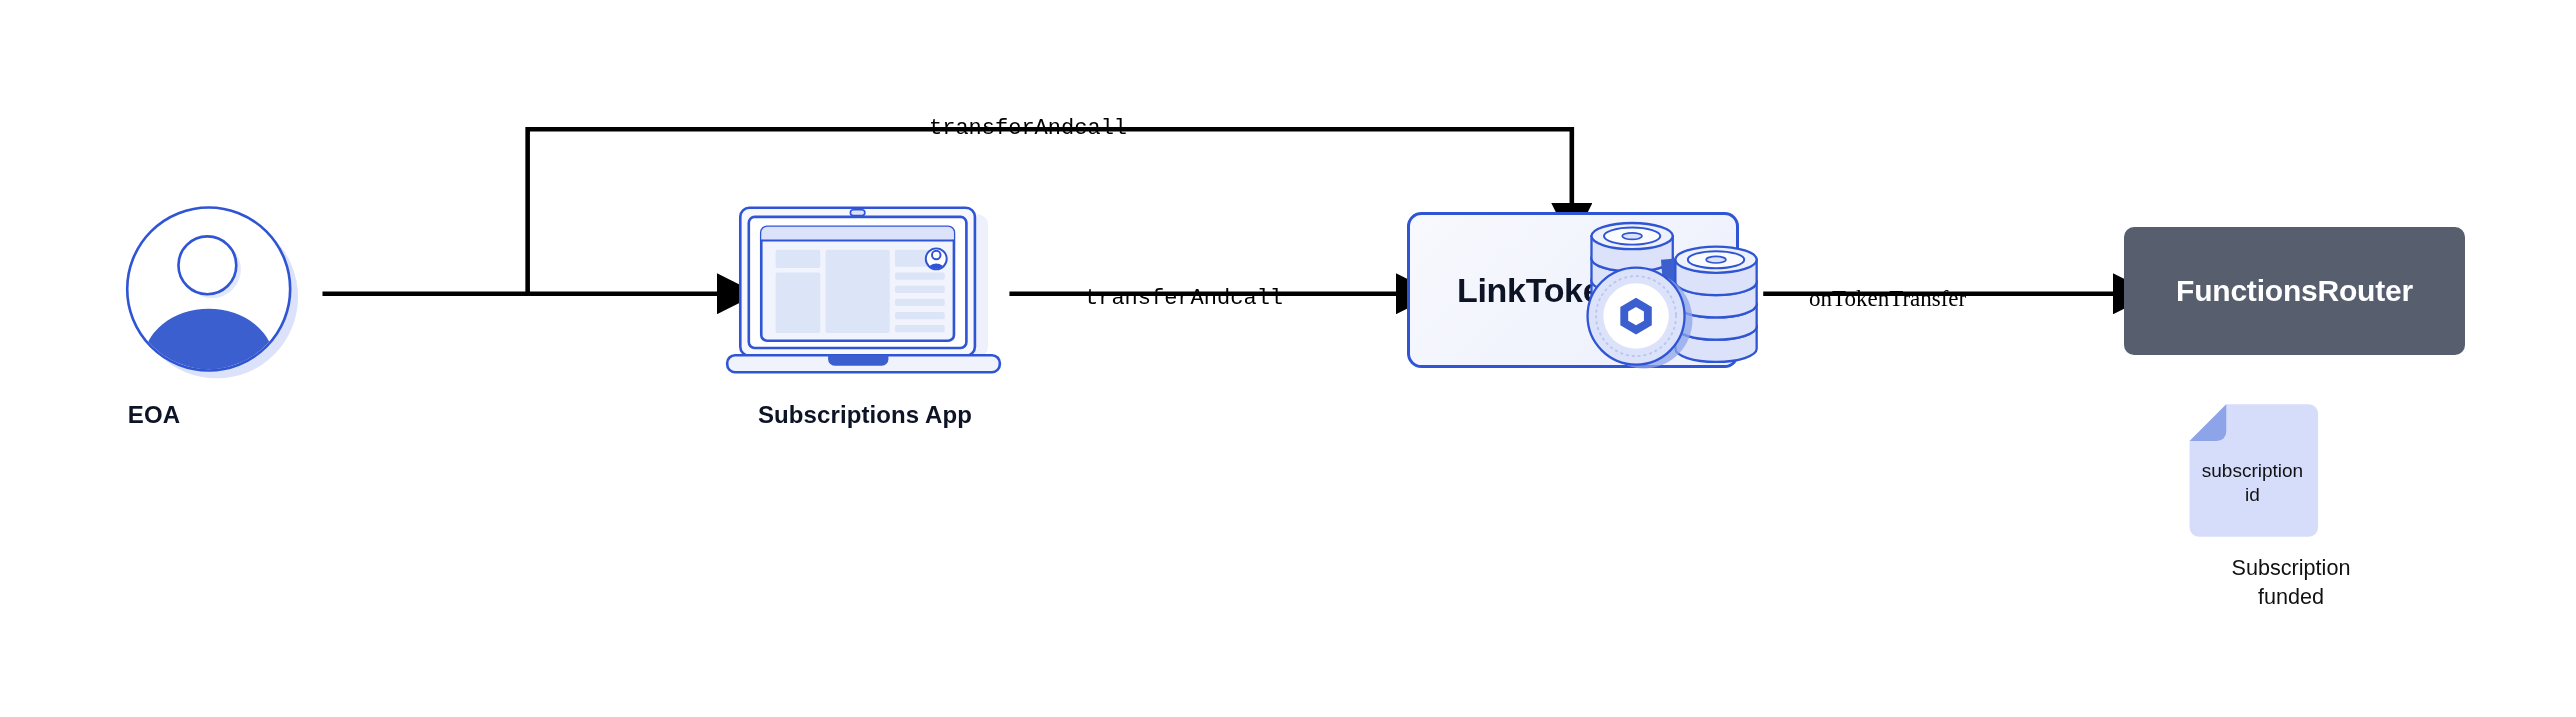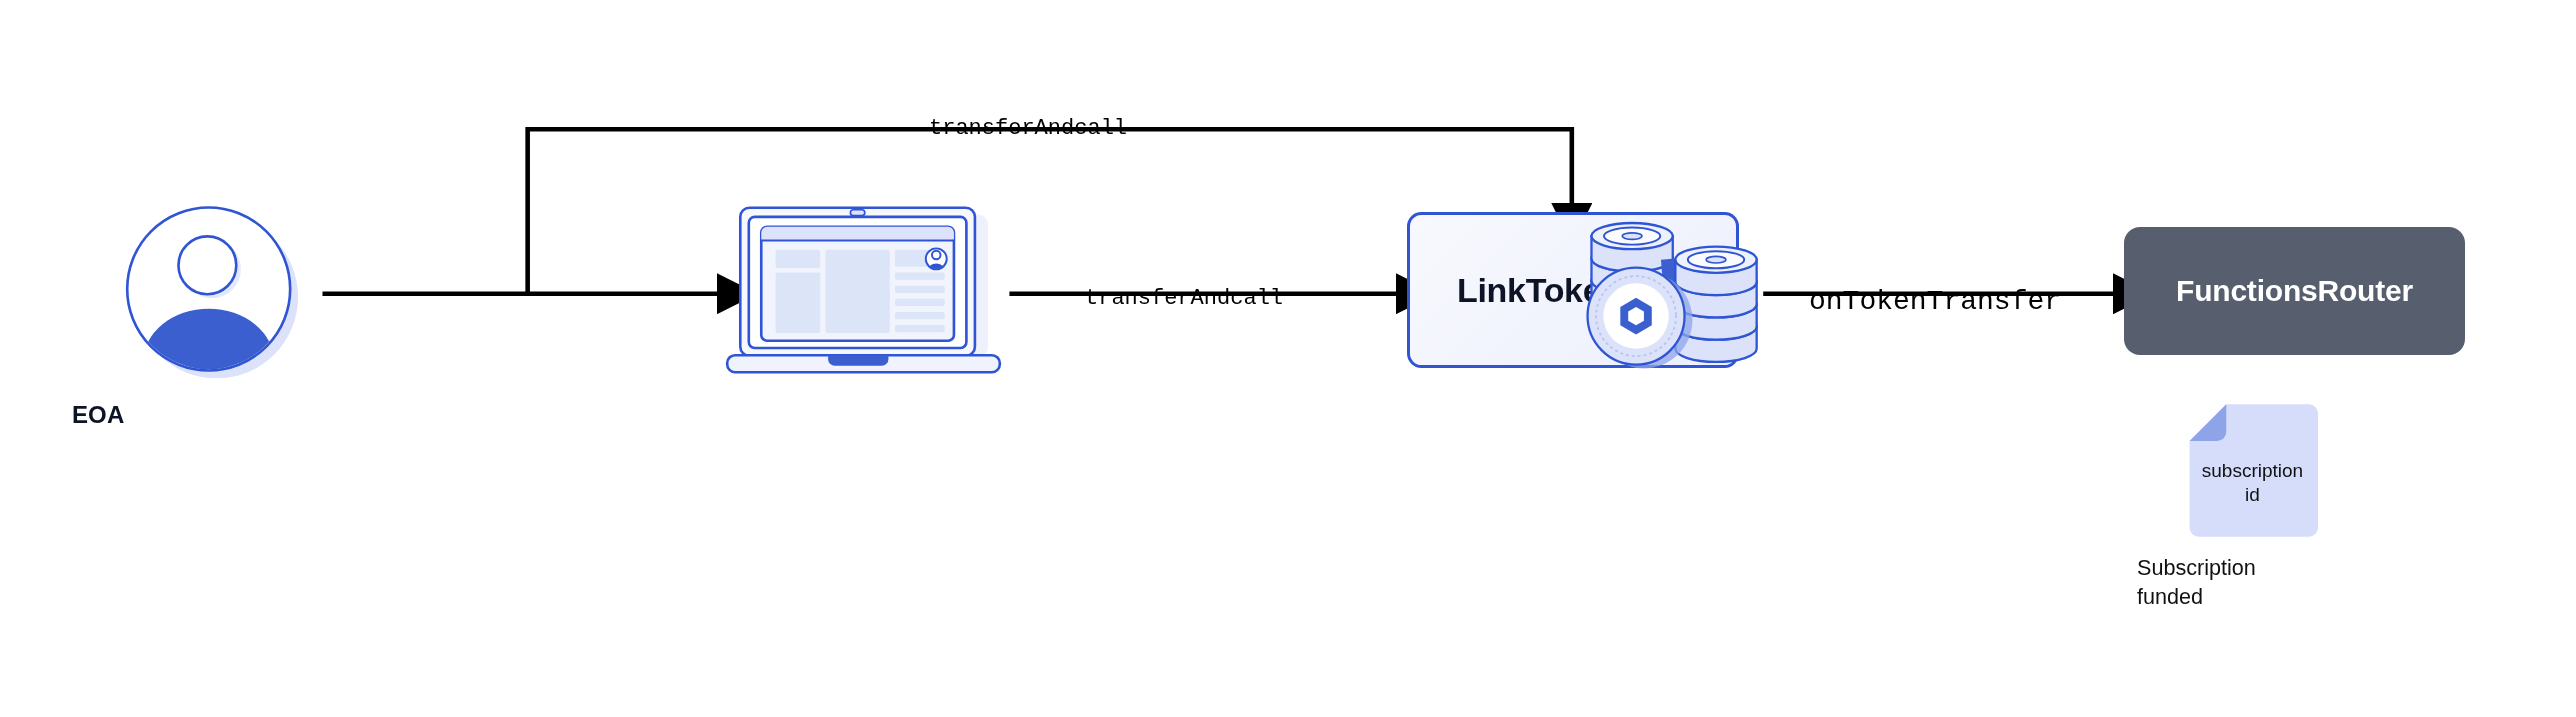--- a/index.html
+++ b/index.html
@@ -24,21 +24,21 @@
   }
 
   
   .node {
     position: absolute;
   }
 
   
   .node-caption {
     position: absolute;
-    text-align: left;
+    text-align: center;
     color: #0d1426;
     font-family: "Liberation Sans", sans-serif;
     font-weight: bold;
     white-space: pre;
   }
   .caption-eoa {
     left: 72px;
     top: 401px;
     width: 164px;
     font-size: 24px;
@@ -85,21 +85,21 @@
     white-space: nowrap;
   }
 
   .box-router {
     position: absolute;
     left: 2124px;
     top: 227px;
     width: 341px;
     height: 128px;
     box-sizing: border-box;
-    border-radius: 16px;
+    border-radius: 10px;
     background: #575e6e;
     display: flex;
     align-items: center;
     justify-content: center;
   }
   .box-router .box-title {
     font-size: 30px;
     font-weight: bold;
     color: #ffffff;
     letter-spacing: -0.2px;
@@ -122,22 +122,22 @@
     position: absolute;
     color: #000000;
     white-space: nowrap;
     margin-top: 40px;
   }
   .edge-label.mono {
     font-family: "Liberation Mono", monospace;
     font-size: 22px;
   }
   .edge-label.sans {
-    font-family: Liberation Mono, monospace;
-    font-size: 28px;
+    font-family: Liberation Serif, serif;
+    font-size: 23px;
   }
   .lbl-top     { left: 929px; top: 76px; }
   .lbl-mid     { left: 1085px; top: 246px; }
   .lbl-right   { left: 1809px; top: 246px; }
 
   
   .doc-text {
     position: absolute;
     left: 2187px;
     top: 459px;
@@ -237,20 +237,21 @@
         </clipPath>
       <g clip-path="url(#appAvatarClip)">
         <ellipse cx="333" cy="112" rx="13" ry="11" fill="#2f55d4"></ellipse>
       </g>
       <circle cx="333" cy="88" r="6.5" fill="#ffffff" stroke="#2f55d4" stroke-width="3"></circle>
 
       <rect x="14" y="241" width="416" height="26" rx="12" fill="#f0f2fc" stroke="#2f55d4" stroke-width="4"></rect>
       <path d="M168,241 h92 a0,0 0 0 1 0,0 v6 a10,10 0 0 1 -10,10 h-72 a10,10 0 0 1 -10,-10 z" fill="#3c5fd0"></path>
     </svg>
   </div>
+  <div class="node-caption caption-app">Subscriptions App</div>
 
   <div class="box-linktoken">
     <div class="box-title">LinkToken</div>
   </div>
 
   <svg class="layer coins" viewBox="0 0 3930 1095" width="2576" height="718">
     <g transform="translate(2416,350)">
 
       <g fill="#dbe2fa" stroke="#2f55d4" stroke-width="3.5">
 

